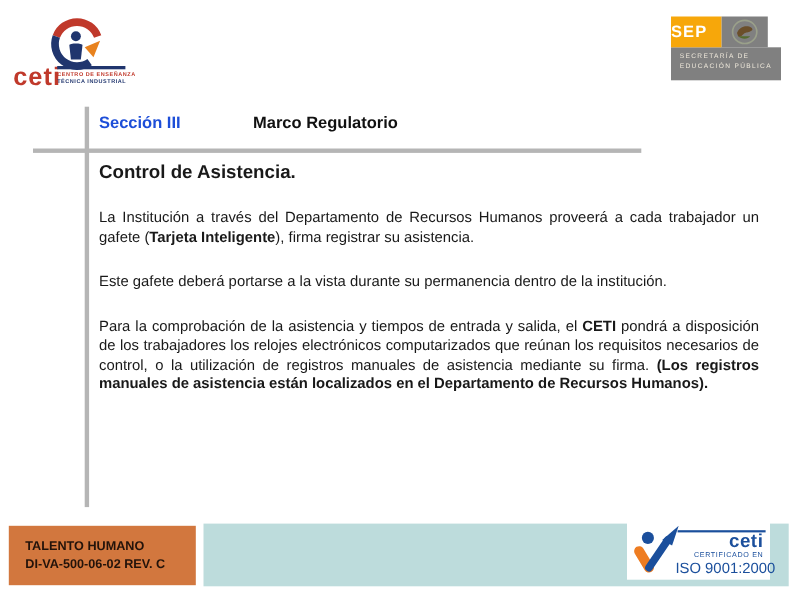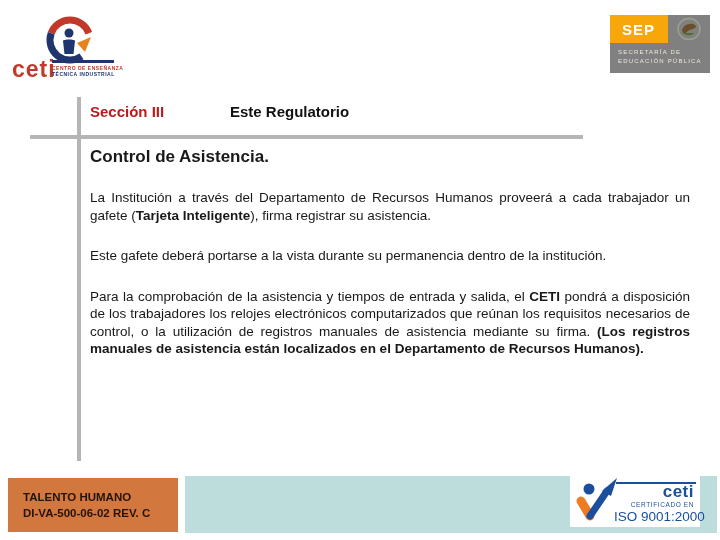--- a/index.html
+++ b/index.html
@@ -12,29 +12,29 @@
   .ceti-emblem{position:absolute;left:36px;top:2px;}
   .ceti-word{position:absolute;left:4px;top:44px;font-size:23px;font-weight:bold;
     color:var(--ceti-red,#C0392B);letter-spacing:1px;}
   .ceti-sub{position:absolute;left:44px;top:48px;width:64px;}
   .ceti-sub-bar{width:62px;height:3px;background:var(--ceti-blue,#20356E);margin-bottom:2px;}
   .ceti-sub-l1{font-size:5px;letter-spacing:.5px;font-weight:bold;color:var(--ceti-red,#C0392B);white-space:nowrap;}
   .ceti-sub-l2{font-size:5px;letter-spacing:.5px;font-weight:bold;color:var(--ceti-blue,#20356E);white-space:nowrap;}
   
   .sep-logo{position:absolute;left:610px;top:15px;width:100px;}
   .sep-top{display:flex;height:28px;}
-  .sep-orange{width:58px;background:var(--sep-orange,#F7A70A);color:#fff;font-weight:bold;
-    font-size:15px;display:flex;align-items:center;padding-left:12px;box-sizing:border-box;letter-spacing:1px;}
+  .sep-orange{width:46px;background:var(--sep-orange,#F7A70A);color:#fff;font-weight:bold;
+    font-size:15px;display:flex;align-items:center;padding-left:0;box-sizing:border-box;letter-spacing:1px;}
   .sep-eagle{width:42px;background:var(--sep-gray,#808080);display:flex;align-items:center;justify-content:center;}
   .sep-caption{background:var(--sep-gray,#808080);height:30px;box-sizing:border-box;padding:5px 0 0 8px;}
   .sep-cap-line{font-size:6px;letter-spacing:1.2px;color:#EDE7DA;line-height:9px;white-space:nowrap;}
   
   .vline{position:absolute;left:77px;top:97px;width:4px;height:364px;background:var(--line-gray,#B5B5B5);}
   .hline{position:absolute;left:30px;top:135px;width:553px;height:4px;background:var(--line-gray,#B5B5B5);}
-  .section-label{position:absolute;left:90px;top:103px;font-size:15px;font-weight:bold;color:#b91c1c;}
+  .section-label{position:absolute;left:90px;top:103px;font-size:15px;font-weight:bold;color:#1d4ed8;}
   .section-title{position:absolute;left:230px;top:103px;font-size:15px;font-weight:bold;color:#111;}
   
   .body-text{position:absolute;left:90px;top:147px;width:600px;}
   .body-heading{font-size:17px;font-weight:bold;margin:0 0 22px 0;}
   .para{font-size:13.5px;line-height:17.5px;margin:0 0 23px 0;text-align:justify;}
   .para .b{font-weight:bold;margin-top:40px;}
   .para:nth-of-type(4){margin-bottom:29px;}
   
   .footer-code-box{position:absolute;left:8px;top:478px;width:170px;height:54px;
     background:var(--footer-orange,#D2773E);box-sizing:border-box;
@@ -85,21 +85,21 @@
     <div class="sep-caption">
       <div class="sep-cap-line">SECRETARÍA DE</div>
       <div class="sep-cap-line">EDUCACIÓN PÚBLICA</div>
     </div>
   </div>
 
   <div class="vline"></div>
   <div class="hline"></div>
 
   <div class="section-label">Sección III</div>
-  <div class="section-title">Este Regulatorio</div>
+  <div class="section-title">Marco Regulatorio</div>
 
   <div class="body-text">
     <p class="body-heading">Control de Asistencia.</p>
     <div id="paragraphs">
         <p class="para"><span>La Institución a través del Departamento de Recursos Humanos proveerá a cada trabajador  un gafete (</span><span class="b">Tarjeta Inteligente</span><span>), firma registrar su asistencia.</span></p>
         <p class="para"><span>Este gafete deberá portarse a la vista durante su permanencia dentro de la institución.</span></p>
         <p class="para"><span>Para la comprobación de la asistencia y tiempos de entrada y salida, el </span><span class="b">CETI</span><span> pondrá a disposición de los trabajadores los relojes electrónicos computarizados que reúnan los requisitos necesarios de control, o la utilización de registros manuales de asistencia mediante su firma. </span><span class="b">(Los registros manuales de asistencia  están localizados en el Departamento de Recursos Humanos).</span></p>
       </div>
   </div>
 

